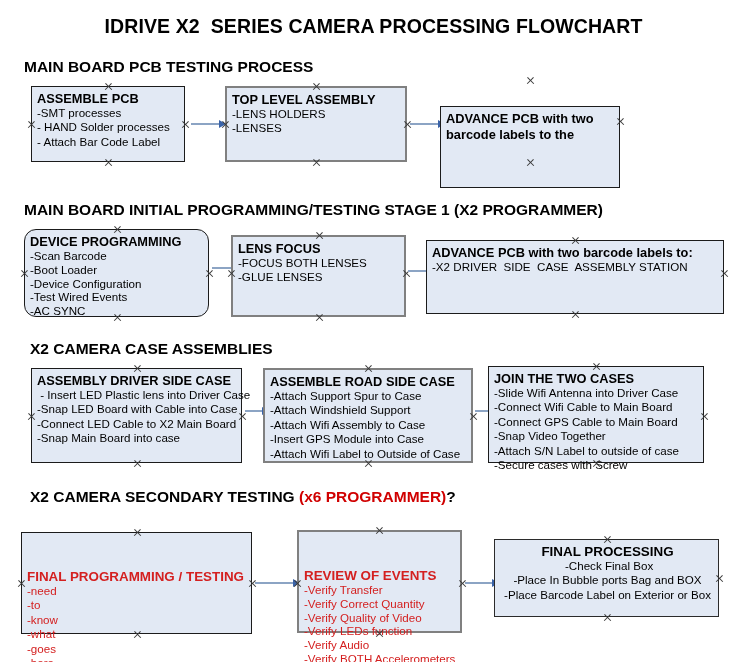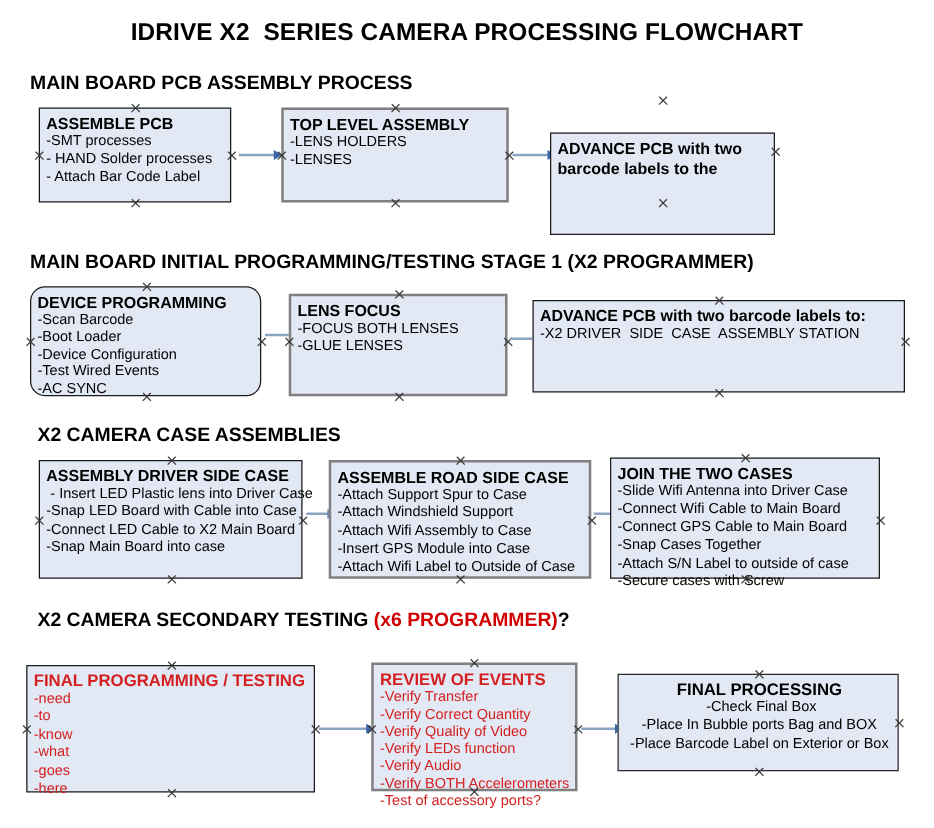--- a/index.html
+++ b/index.html
@@ -66,21 +66,21 @@
   }
   .node .hdr.big {
     font-size: 13.4px;
   }
   .node .line {
     font-size: 11.6px;
     color: #000000;
     line-height: 14.4px;
     white-space: pre;
   }
-  .node.red .hdr { color: #d42020; }
+  .node.red .hdr { color: #d42020; margin-top: 32px; }
   .node.red .line { color: #d42020; }
 
   .node .line.tight { line-height: 13.8px; }
 
   
   .node.allbold .line {
     font-weight: bold;
     font-size: 12.8px;
     line-height: 17px;
   }
@@ -125,21 +125,21 @@
     border-left: 7px solid #3a63a8;
   }
 </style>
 </head>
 <body>
 
 <div class="canvas">
 
   <div class="doc-title">IDRIVE X2  SERIES CAMERA PROCESSING FLOWCHART</div>
 
-  <div class="section-title" style="left:24px; top:58px;">MAIN BOARD PCB ASSEMBLY PROCESS</div>
+  <div class="section-title" style="left:24px; top:58px;">MAIN BOARD PCB TESTING PROCESS</div>
 
   <div class="node dark" style="left:31px; top:86px; width:154px; height:76px;">
     <div class="hdr">ASSEMBLE PCB</div>
     <div class="line">-SMT processes</div>
     <div class="line">- HAND Solder processes</div>
     <div class="line">- Attach Bar Code Label</div>
   </div>
   <div class="handle" style="left:103.5px; top:81.5px;"></div>
   <div class="handle" style="left:103.5px; top:157.5px;"></div>
   <div class="handle" style="left:26.5px; top:119.5px;"></div>
@@ -250,21 +250,21 @@
   <div class="conn" style="left:475px; top:406px; width:24px;">
     <div class="shaft" style="width:18px;"></div>
     <div class="head" style="left:17px;"></div>
   </div>
 
   <div class="node dark" style="left:488px; top:366px; width:216px; height:97px;">
     <div class="hdr">JOIN THE TWO CASES</div>
     <div class="line">-Slide Wifi Antenna into Driver Case</div>
     <div class="line">-Connect Wifi Cable to Main Board</div>
     <div class="line">-Connect GPS Cable to Main Board</div>
-    <div class="line">-Snap Cases Together</div>
+    <div class="line">-Snap Video Together</div>
     <div class="line">-Attach S/N Label to outside of case</div>
     <div class="line">-Secure cases with Screw</div>
   </div>
   <div class="handle" style="left:591.5px; top:361.5px;"></div>
   <div class="handle" style="left:591.5px; top:458.5px;"></div>
   <div class="handle" style="left:699.5px; top:411.5px;"></div>
 
   <div class="section-title" style="left:30px; top:488px;"><span>X2 CAMERA SECONDARY TESTING </span><span class="red">(x6 PROGRAMMER)</span><span>?</span></div>
 
   <div class="node dark red" style="left:21px; top:532px; width:231px; height:102px;">

